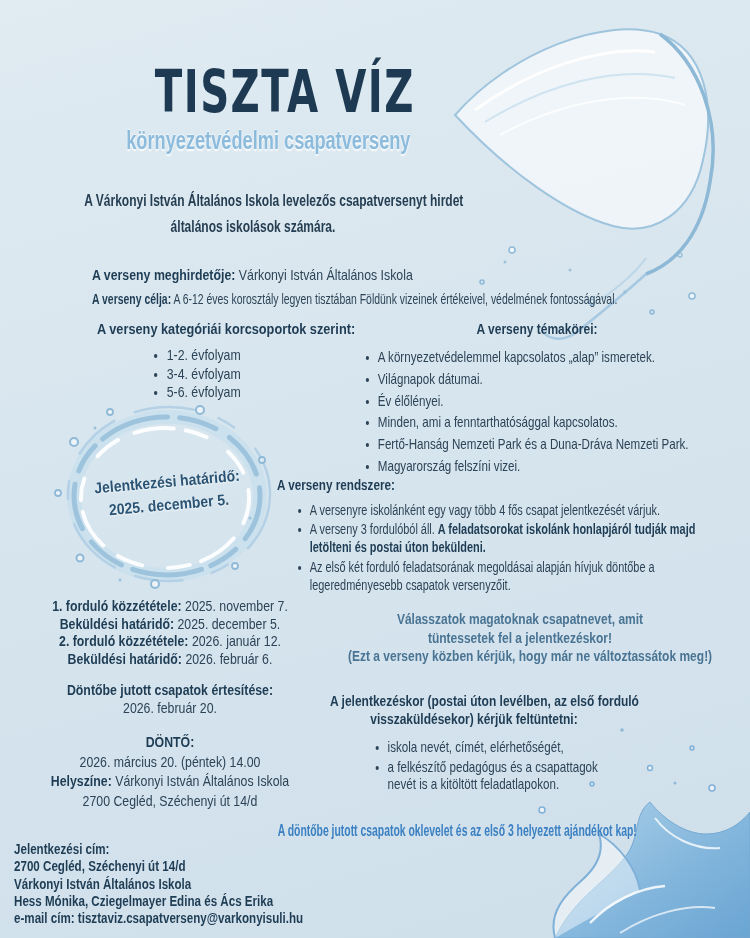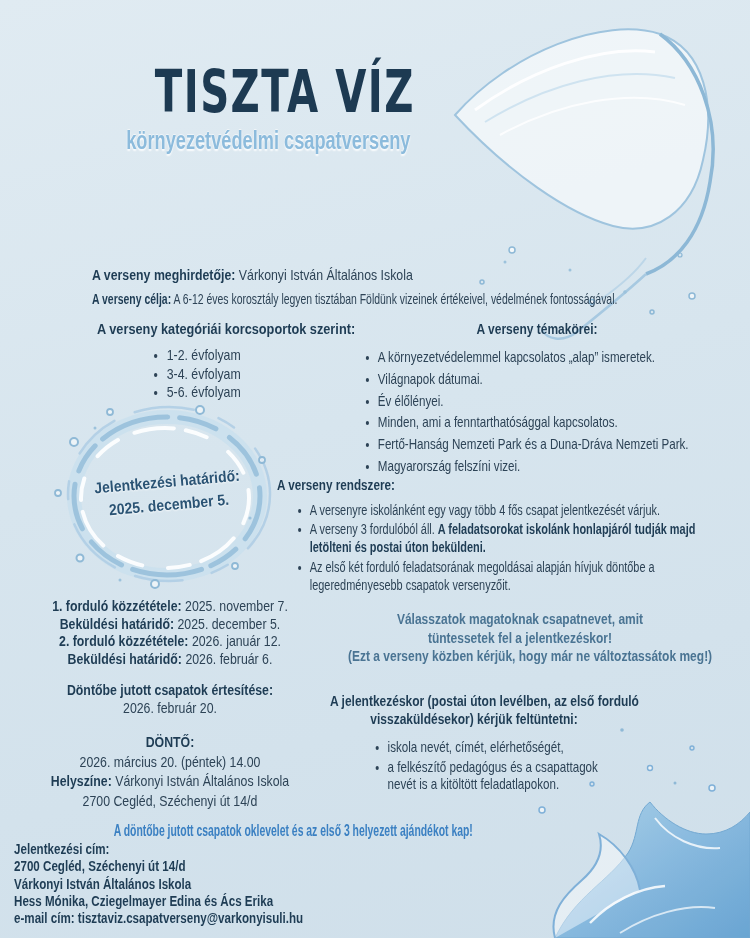--- a/index.html
+++ b/index.html
@@ -70,21 +70,21 @@
   
   .team-note { position:absolute; top:610px; left:305px; width:430px; text-align:center;
     font-weight:700; font-size:15px; line-height:18.5px; color:#4a7493; }
   .team-note div { white-space:nowrap; }
   .registration { position:absolute; top:692px; left:330px; width:440px; }
   .registration h3 { font-size:15px; font-weight:700; line-height:18px; color:#1e3c54; text-align:center; width:360px; }
   .registration h3 div { white-space:nowrap; }
   .registration ul { margin:11px 0 0 72px; }
   .registration li { font-size:14.5px; line-height:17px; margin-bottom:3px; max-width:300px; }
   
-  .award { position:absolute; top:822px; left:17px; width:716px; text-align:left;
+  .award { position:absolute; top:822px; left:17px; width:716px; text-align:right;
     font-weight:700; font-size:16px; line-height:18px; color:#3b80c2; white-space:nowrap; }
   .footer { position:absolute; top:841px; left:14px; width:500px;
     font-weight:700; font-size:14.5px; line-height:17.3px; color:#1e3c54; }
   .footer div { white-space:nowrap; }
 </style>
 </head>
 <body>
 
 <div class="poster">
 
@@ -145,20 +145,24 @@
     <circle cx="45" cy="30" r="1.5" fill="#9cc2dc"></circle>
     <circle cx="200" cy="120" r="1.6" fill="#9cc2dc"></circle>
     <circle cx="70" cy="182" r="1.5" fill="#9cc2dc"></circle>
   </svg>
 
   <div class="header">
     <div class="title">TISZTA VÍZ</div>
     <div class="subtitle">környezetvédelmi csapatverseny</div>
   </div>
 
+  <div class="intro">
+    <div class="sx75 oc">A Várkonyi István Általános Iskola levelezős csapatversenyt hirdet</div>
+    <div class="sx75 oc">általános iskolások számára.</div>
+  </div>
 
   <div class="meta">
     <div class="line sx85 ol">
       <span class="lab">A verseny meghirdetője:</span>
       <span>Várkonyi István Általános Iskola</span>
     </div>
     <div class="line sx72 ol">
       <span class="lab">A verseny célja:</span>
       <span>A 6-12 éves korosztály legyen tisztában Földünk vizeinek értékeivel, védelmének fontosságával.</span>
     </div>

